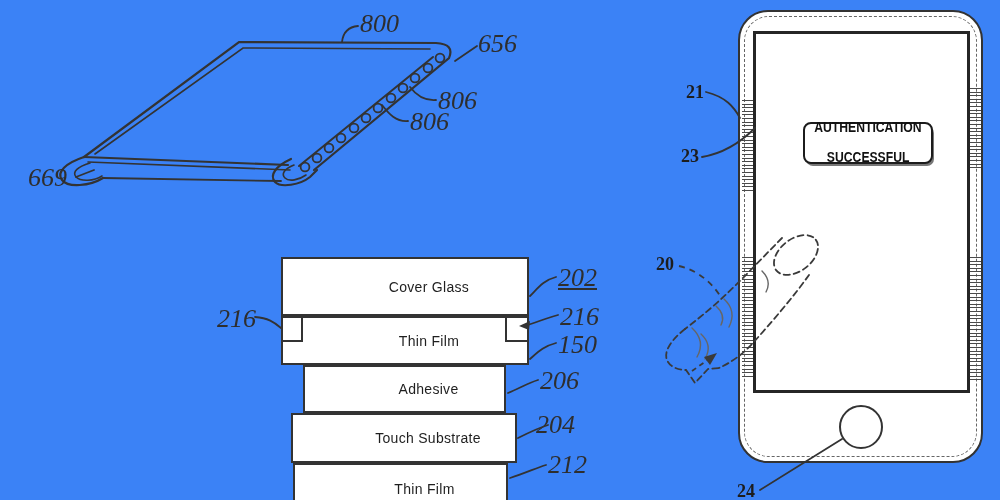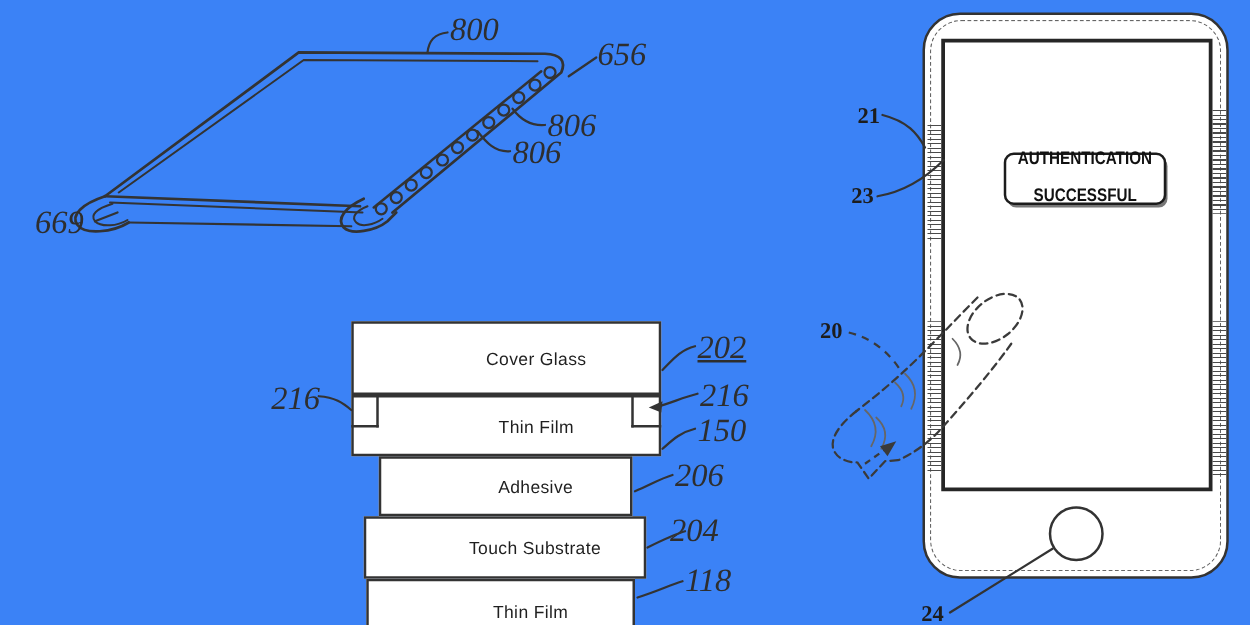--- a/index.html
+++ b/index.html
@@ -131,21 +131,21 @@
   <div class="layerbox" style="left:293px;top:463px;width:215px;height:52px;">
     <span>Thin Film</span>
   </div>
 
   <div class="refnum" style="left:217px;top:306px;">216</div>
   <div class="refnum" style="left:558px;top:265px;text-decoration:underline;">202</div>
   <div class="refnum" style="left:560px;top:304px;">216</div>
   <div class="refnum" style="left:558px;top:332px;">150</div>
   <div class="refnum" style="left:540px;top:368px;">206</div>
   <div class="refnum" style="left:536px;top:412px;">204</div>
-  <div class="refnum" style="left:548px;top:452px;">118</div>
+  <div class="refnum" style="left:548px;top:452px;">212</div>
 
   <div class="phone-body"></div>
   <div class="phone-dashline"></div>
   <div class="phone-screen"></div>
   <div class="hatch" style="left:742px;top:100px;height:93px;"></div>
   <div class="hatch" style="left:742px;top:257px;height:121px;"></div>
   <div class="hatch" style="left:970px;top:88px;height:83px;"></div>
   <div class="hatch" style="left:970px;top:257px;height:126px;"></div>
 
   <div class="auth-badge">

